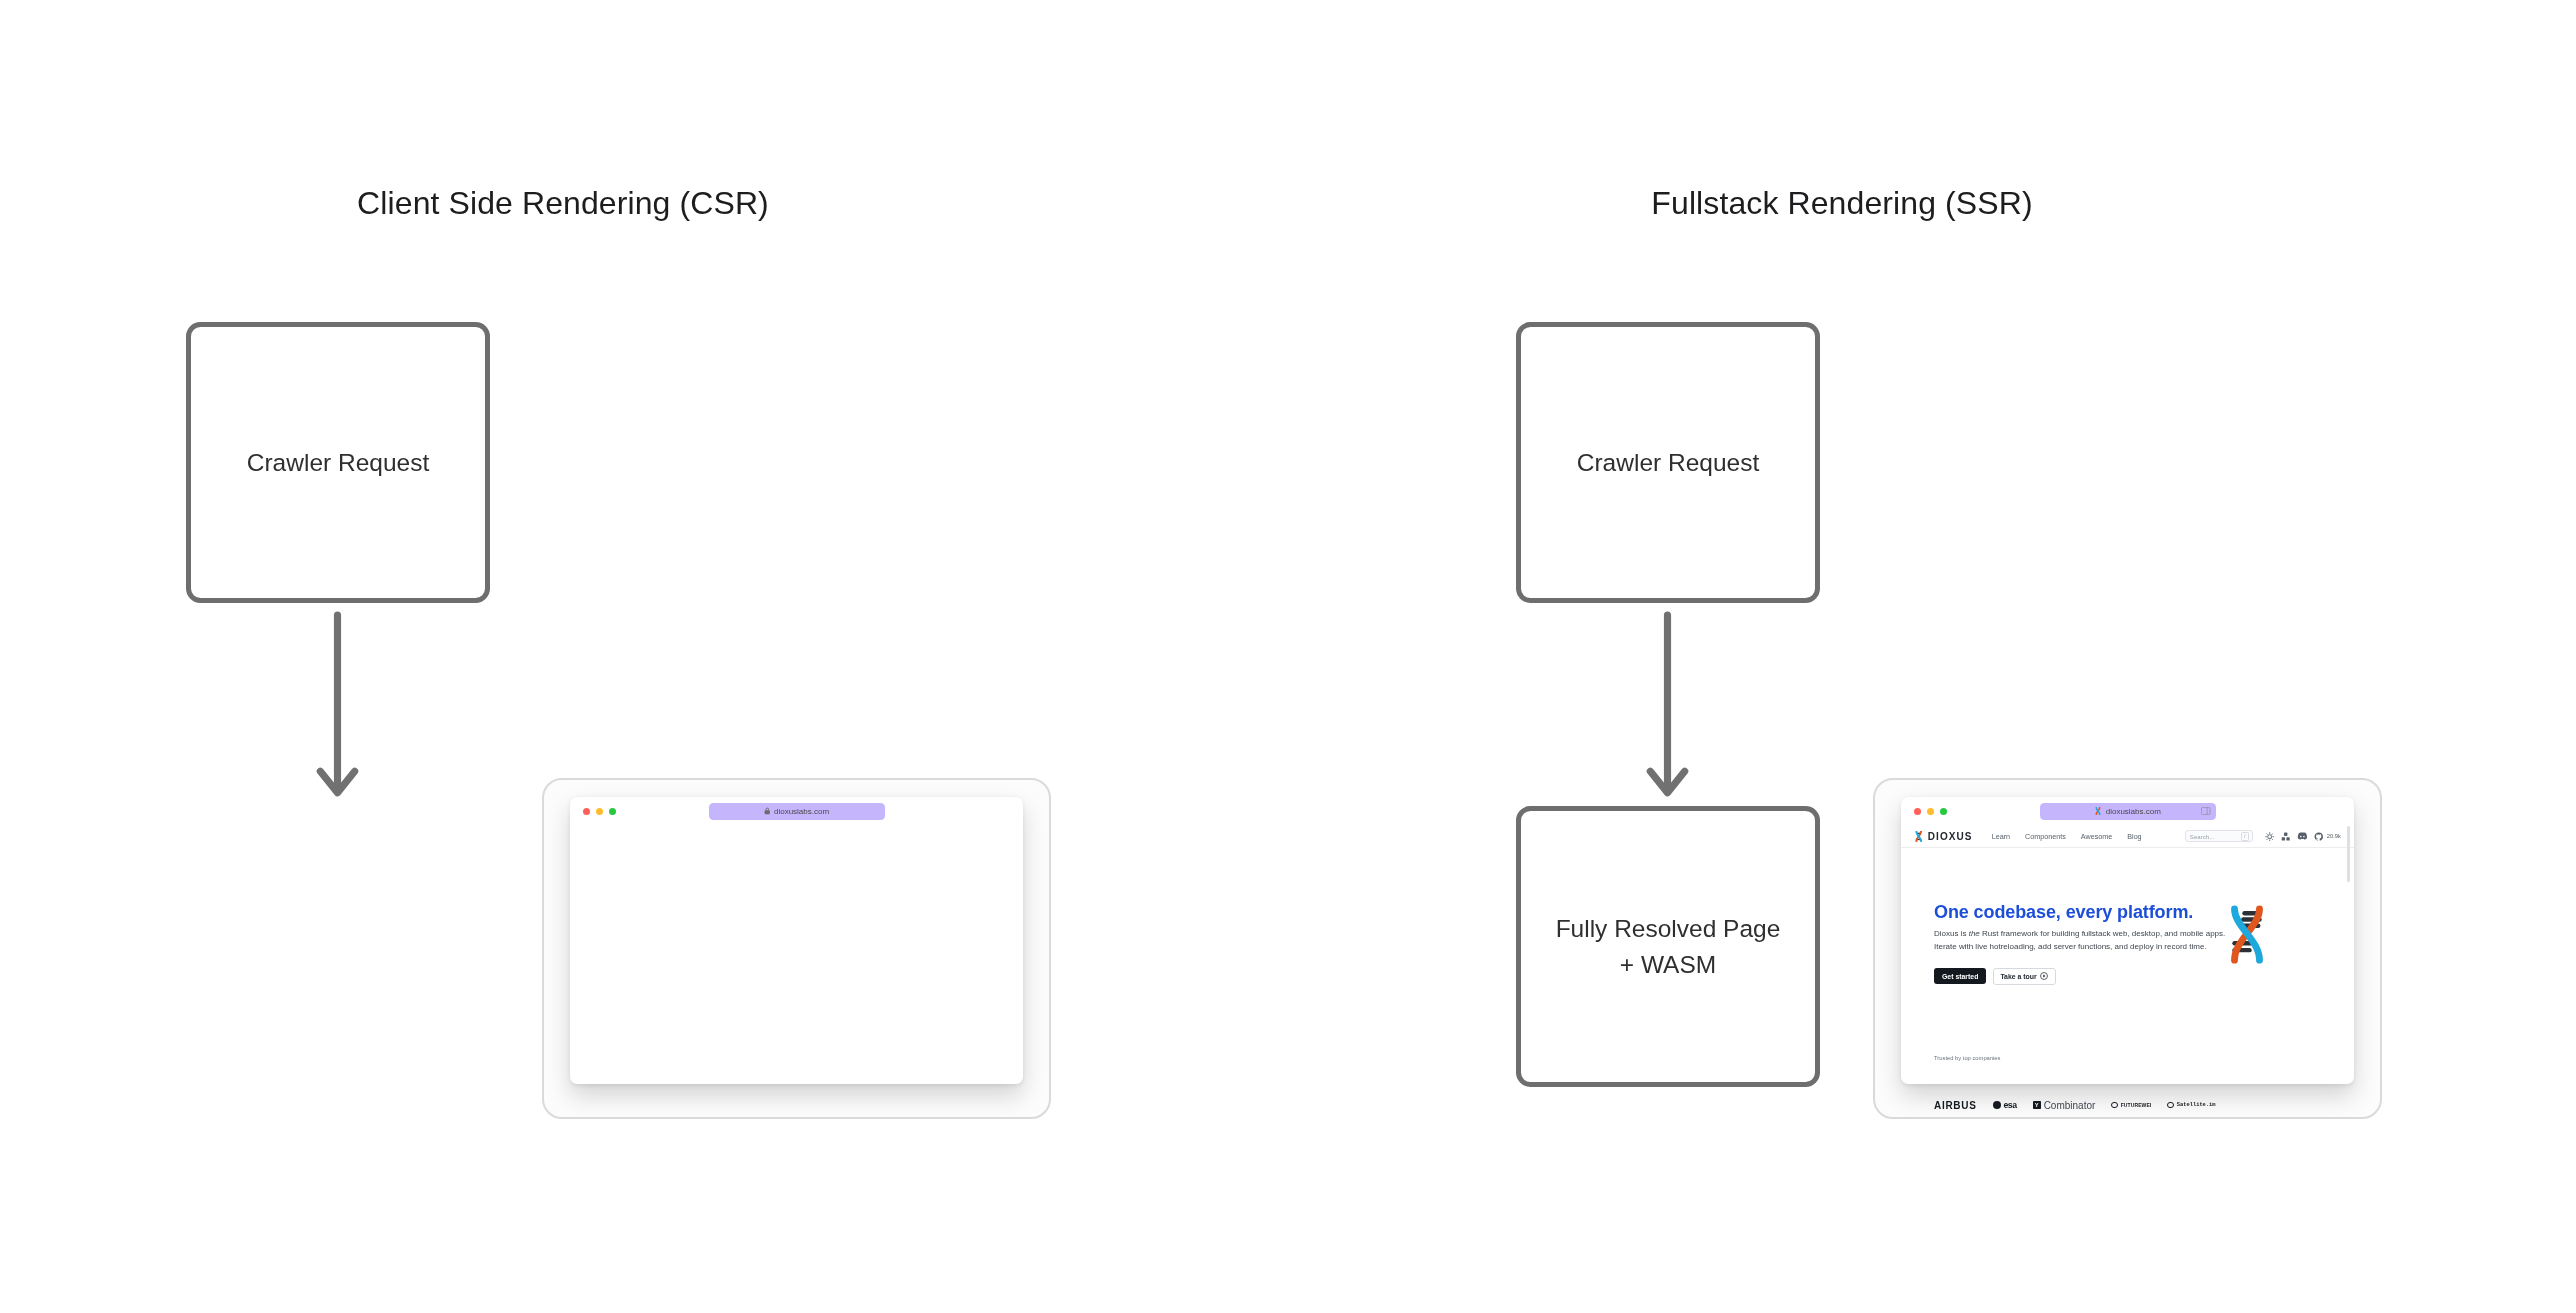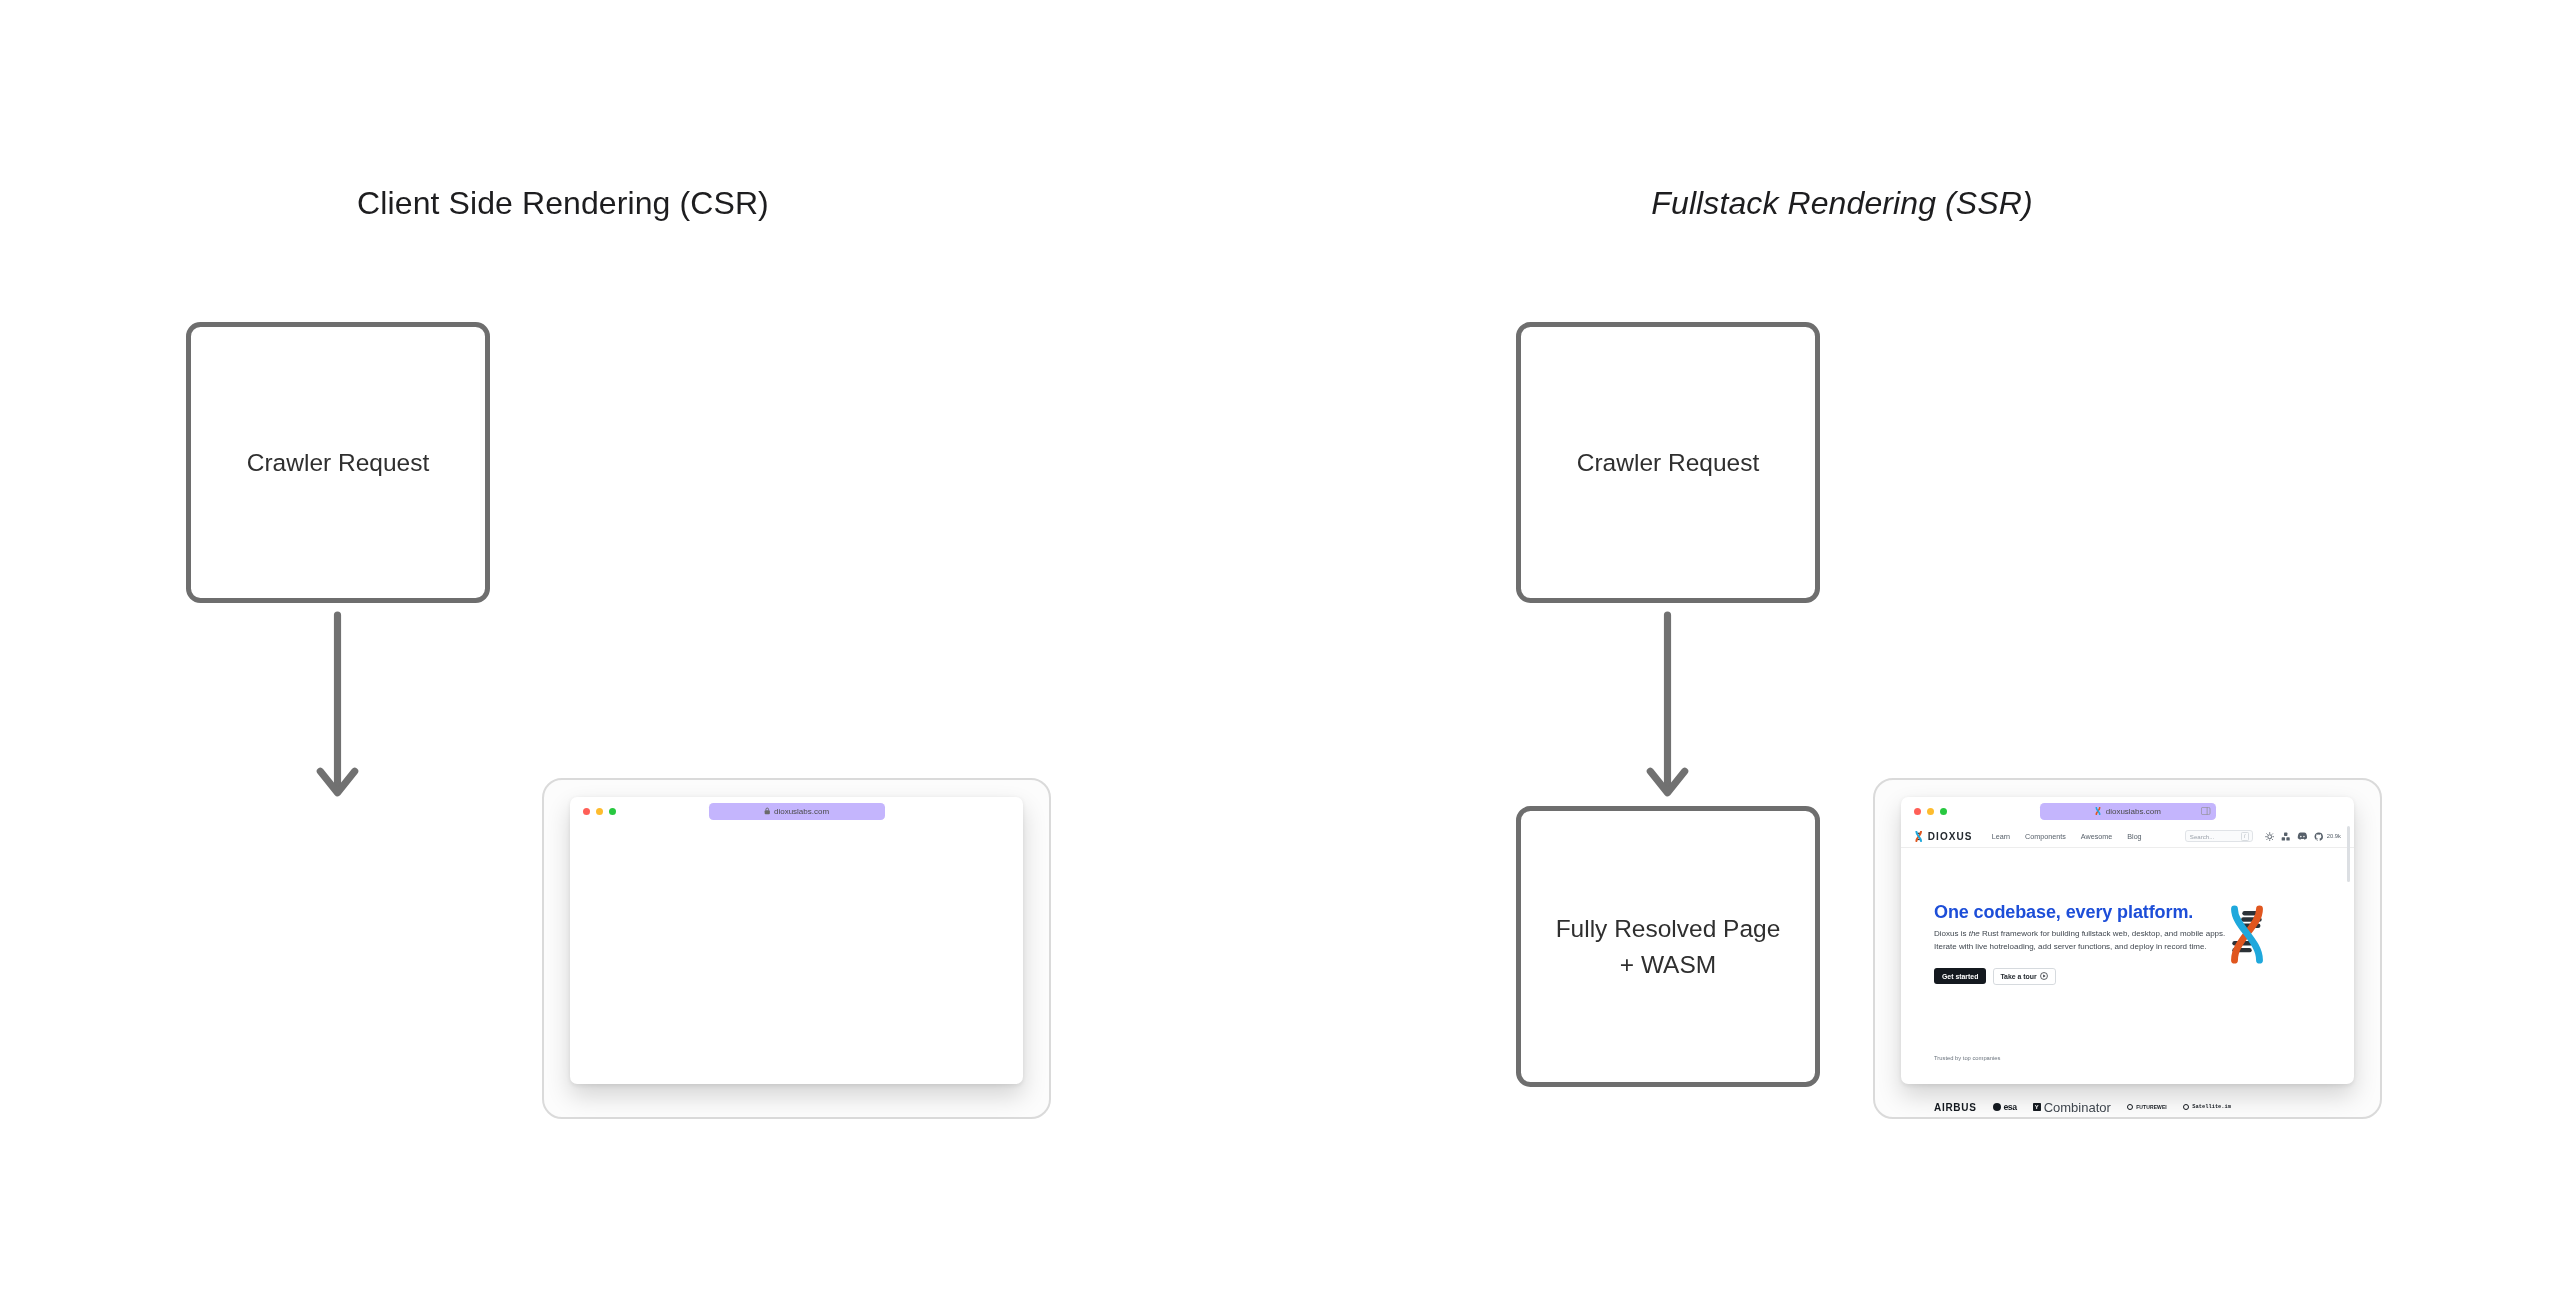--- a/index.html
+++ b/index.html
@@ -61,21 +61,21 @@
   .btn-light { background:#ffffff; border:0.7px solid #d6dade; color:#24292f; font-size:6.9px; font-weight:600; padding:3.6px 6.5px; border-radius:2.9px; display:flex; gap:3.6px; align-items:center; }
   .helix-big { position:absolute; left:326px; top:105px; }
   .scrollbar { position:absolute; right:3.6px; top:29px; width:3.6px; height:56px; border-radius:2.2px; background:#dcdfe3; }
   .logos-caption { position:absolute; left:33px; top:258px; font-size:5.8px; color:#6a737d; }
   .logos-row { position:absolute; left:33px; top:266px; display:flex; align-items:center; gap:16px; }
   .logo-item { display:flex; align-items:center; gap:2.9px; color:#14191f;margin-top:37px; }
   .logo-airbus { font-size:10px; font-weight:bold; letter-spacing:0.7px; }
   .logo-esa-dot { width:8px; height:8px; border-radius:50%; background:#14191f; display:inline-block; }
   .logo-esa-txt { font-size:8.7px; font-weight:bold; letter-spacing:-0.4px; }
   .yc-box { width:8px; height:8px; background:#14191f; color:#ffffff; font-size:5.8px; font-weight:bold; display:flex; align-items:center; justify-content:center; border-radius:0.7px; }
-  .logo-plain { font-size:13px; color:#3f464e; }
+  .logo-plain { font-size:10px; color:#3f464e; }
   .ring { width:6.5px; height:6.5px; border:1.4px solid #14191f; border-radius:50%; display:inline-block; }
   .logo-tiny { font-size:5px; font-weight:bold; letter-spacing:0.1px; }
   .logo-mono { font-size:5.4px; font-weight:bold; font-family:"Liberation Mono", monospace; }
 </style>
 </head>
 <body>
 
 <div class="stage">
 
   <div class="col-title" style="left:238px; top:185px;">Client Side Rendering (CSR)</div>
@@ -100,21 +100,21 @@
       <div class="urlpill">
         <svg width="6.5" height="8" viewBox="0 0 10 12">
           <path d="M3,5 V3.5 a2,2 0 0 1 4,0 V5" stroke="#6a6a6a" stroke-width="1.5" fill="none"></path>
           <rect x="1" y="5" width="8" height="6" rx="1.5" fill="#6a6a6a"></rect>
         </svg>
         <span>dioxuslabs.com</span>
       </div>
     </div>
   </div>
 
-  <div class="col-title" style="left:1517px; top:185px;font-style:italic;">Fullstack Rendering (SSR)</div>
+  <div class="col-title" style="left:1517px; top:185px;">Fullstack Rendering (SSR)</div>
 
   <div class="dbox" style="left:1516px; top:322px;">
     <div>Crawler Request</div>
   </div>
 
   <svg class="arrow" style="left:1646px; top:610px;" viewBox="0 0 60 266">
     <line x1="30" y1="6" x2="30" y2="252" stroke="#717171" stroke-width="10" stroke-linecap="round"></line>
     <polyline points="6,224 30,254 54,224" fill="none" stroke="#717171" stroke-width="10" stroke-linecap="round" stroke-linejoin="round"></polyline>
   </svg>
 

